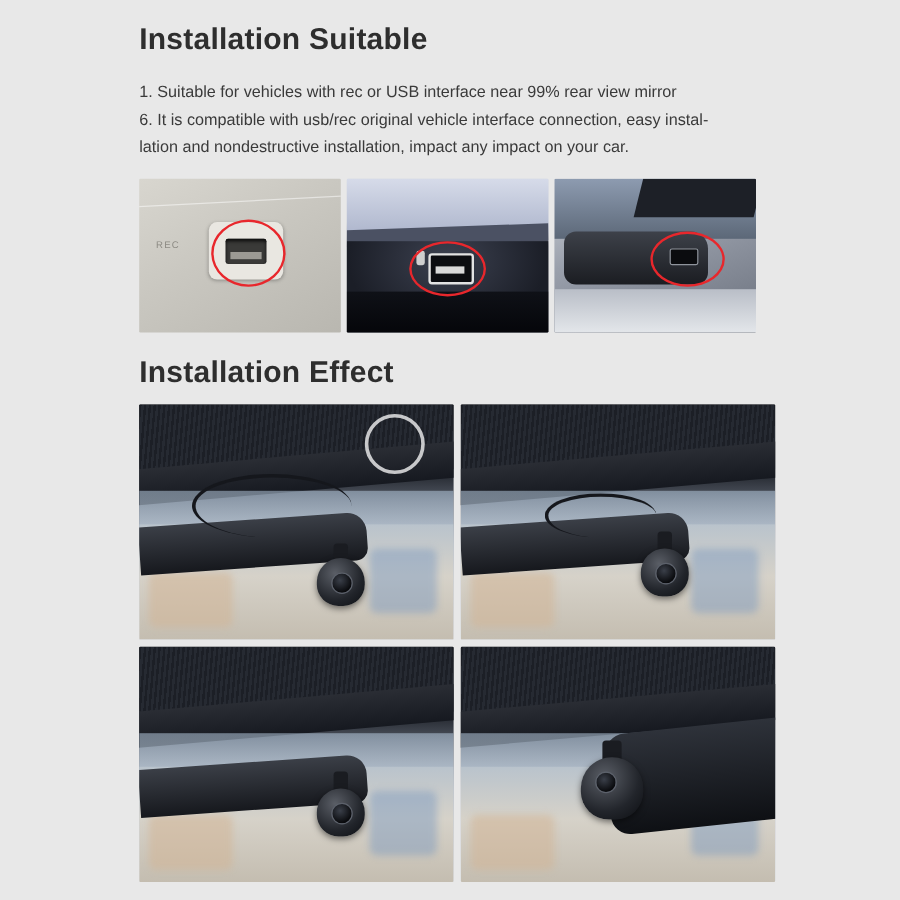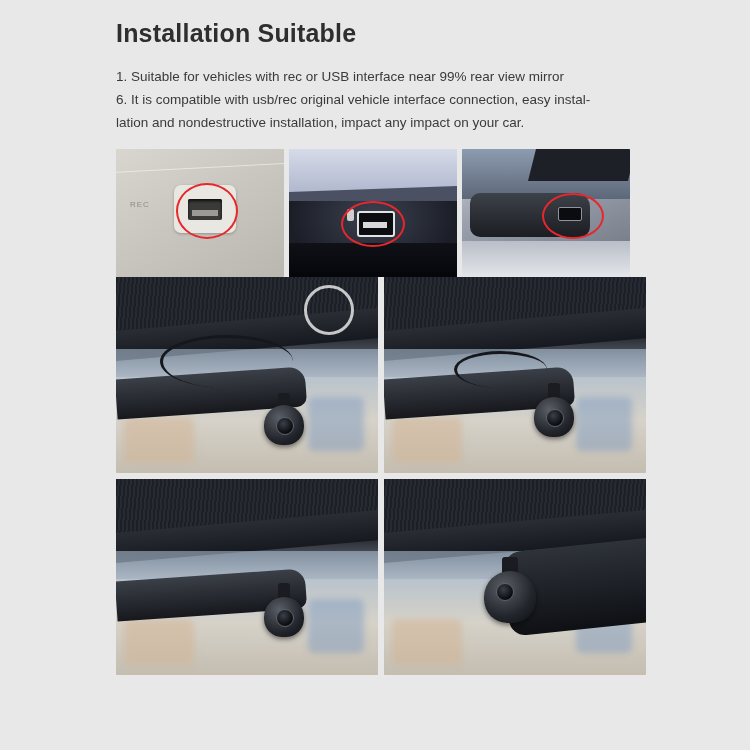--- a/index.html
+++ b/index.html
@@ -349,20 +349,21 @@
         <div class="glass"></div>
         <div class="roof"></div>
         <div class="mirrorbody"></div>
         <div class="port3"></div>
         <div class="dash"></div>
         <div class="circle c3"></div>
       </div>
 
     </div>
 
+    <h1 class="section-title second">Installation Effect</h1>
 
     <div class="effect-grid">
 
       <div class="photo ef-photo car ef1">
         <div class="headliner"></div>
         <div class="visor"></div>
         <div class="windshield"></div>
         <div class="scene"></div>
         <div class="blur1"></div>
         <div class="blur2"></div>

